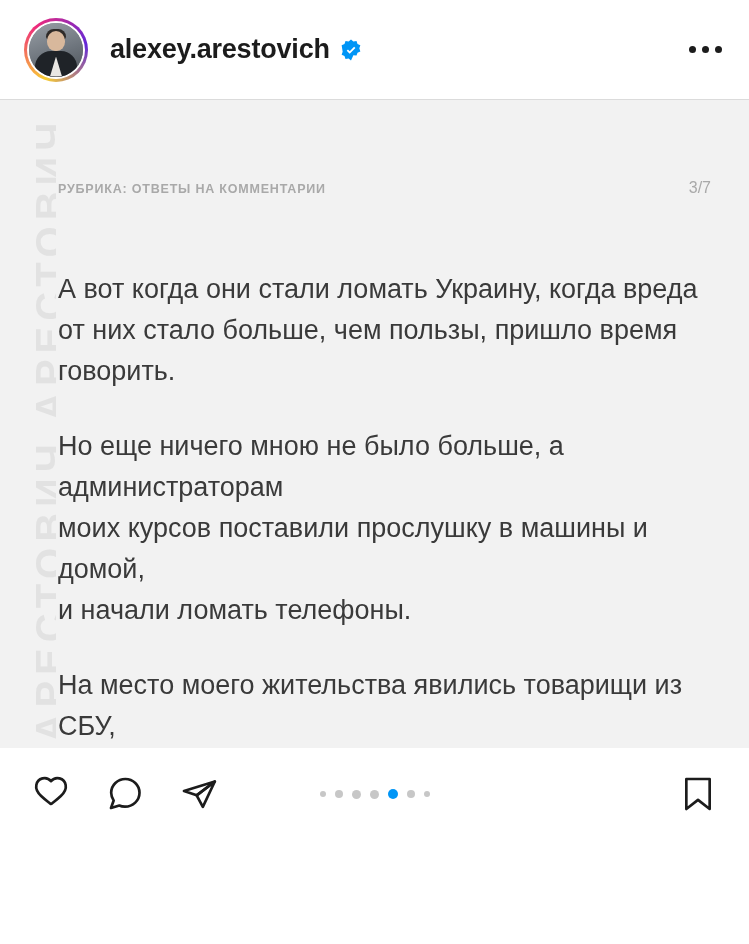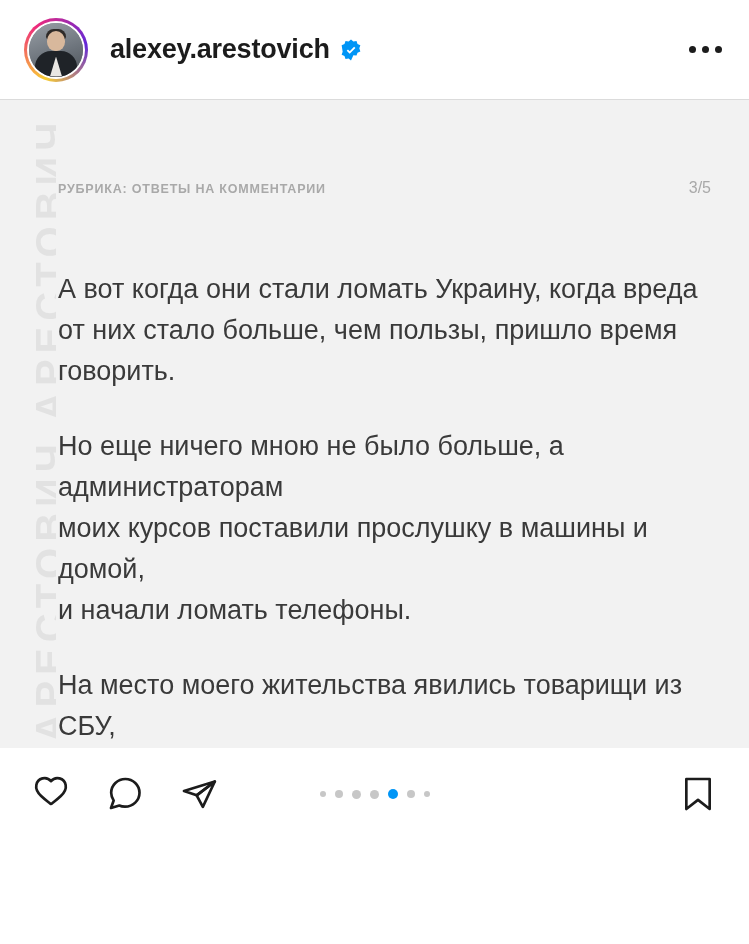--- a/index.html
+++ b/index.html
@@ -297,21 +297,21 @@
   </div>
 
   <div class="post">
     <div class="watermark">
       <span>АРЕСТОВИЧ АРЕСТОВИЧ АРЕСТО</span>
     </div>
 
     <div class="post-inner">
       <div class="meta-row">
         <div class="rubric">РУБРИКА: ОТВЕТЫ НА КОММЕНТАРИИ</div>
-        <div class="counter">3/5</div>
+        <div class="counter">3/7</div>
       </div>
 
       <div class="body-text">
         <p>А вот когда они стали ломать Украину, когда вреда
 от них стало больше, чем пользы, пришло время говорить.</p>
         <p>Но еще ничего мною не было больше, а администраторам
 моих курсов поставили прослушку в машины и домой,
 и начали ломать телефоны.</p>
         <p>На место моего жительства явились товарищи из СБУ,
 переодетые полицией.</p>

